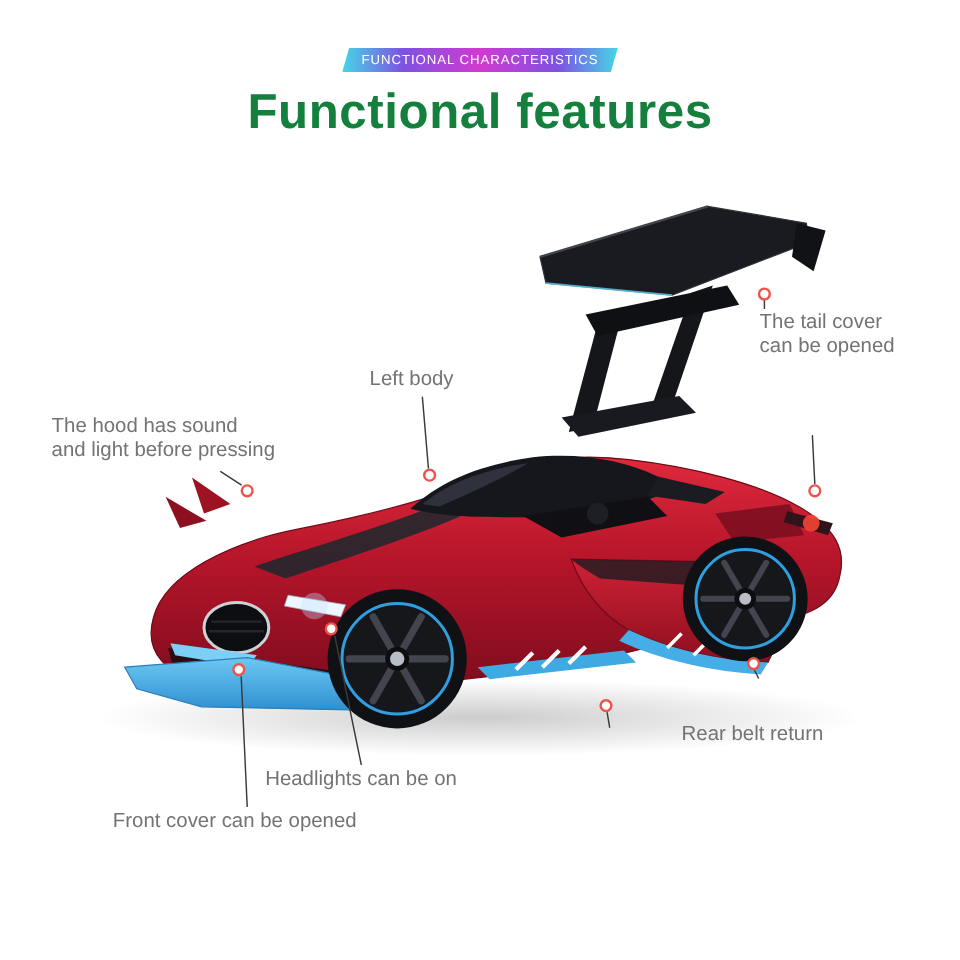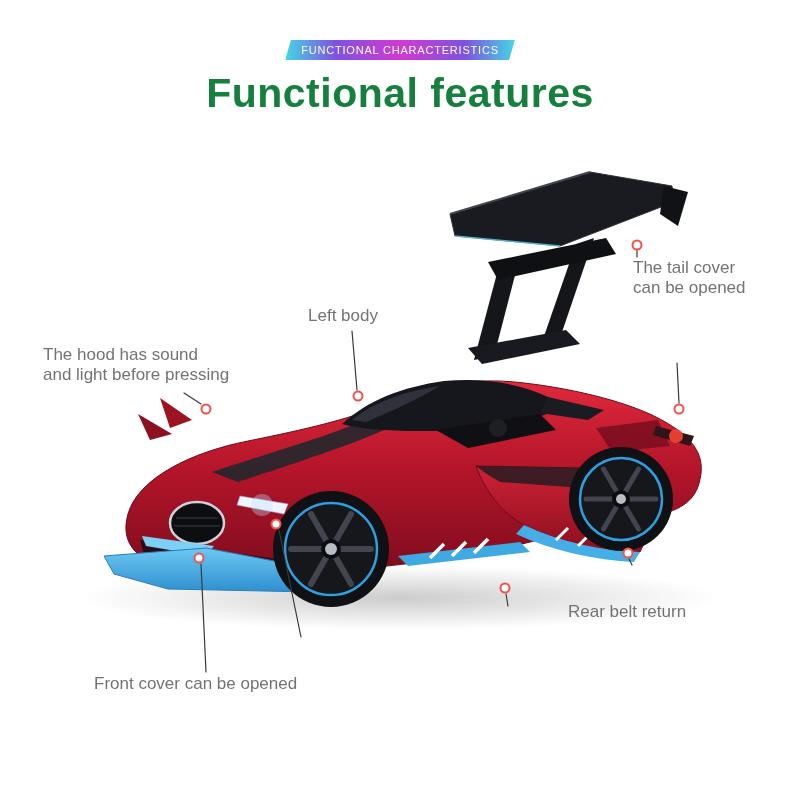--- a/index.html
+++ b/index.html
@@ -161,15 +161,16 @@
       <circle cx="199" cy="558" r="4.5" fill="#fff" stroke="#f0524a" stroke-width="2"></circle>
     </g>
   </svg>
 
   <div class="callout" style="left:633px;top:258px;">The tail cover
 can be opened</div>
   <div class="callout" style="left:308px;top:306px;">Left body</div>
   <div class="callout center" style="left:43px;top:345px;">The hood has sound
 and light before pressing</div>
   <div class="callout" style="left:568px;top:566px;margin-top:36px;">Rear belt return</div>
+  <div class="callout" style="left:221px;top:639px;">Headlights can be on</div>
   <div class="callout" style="left:94px;top:674px;text-align:center;">Front cover can be opened</div>
 
 </div>
 
 </body></html>

